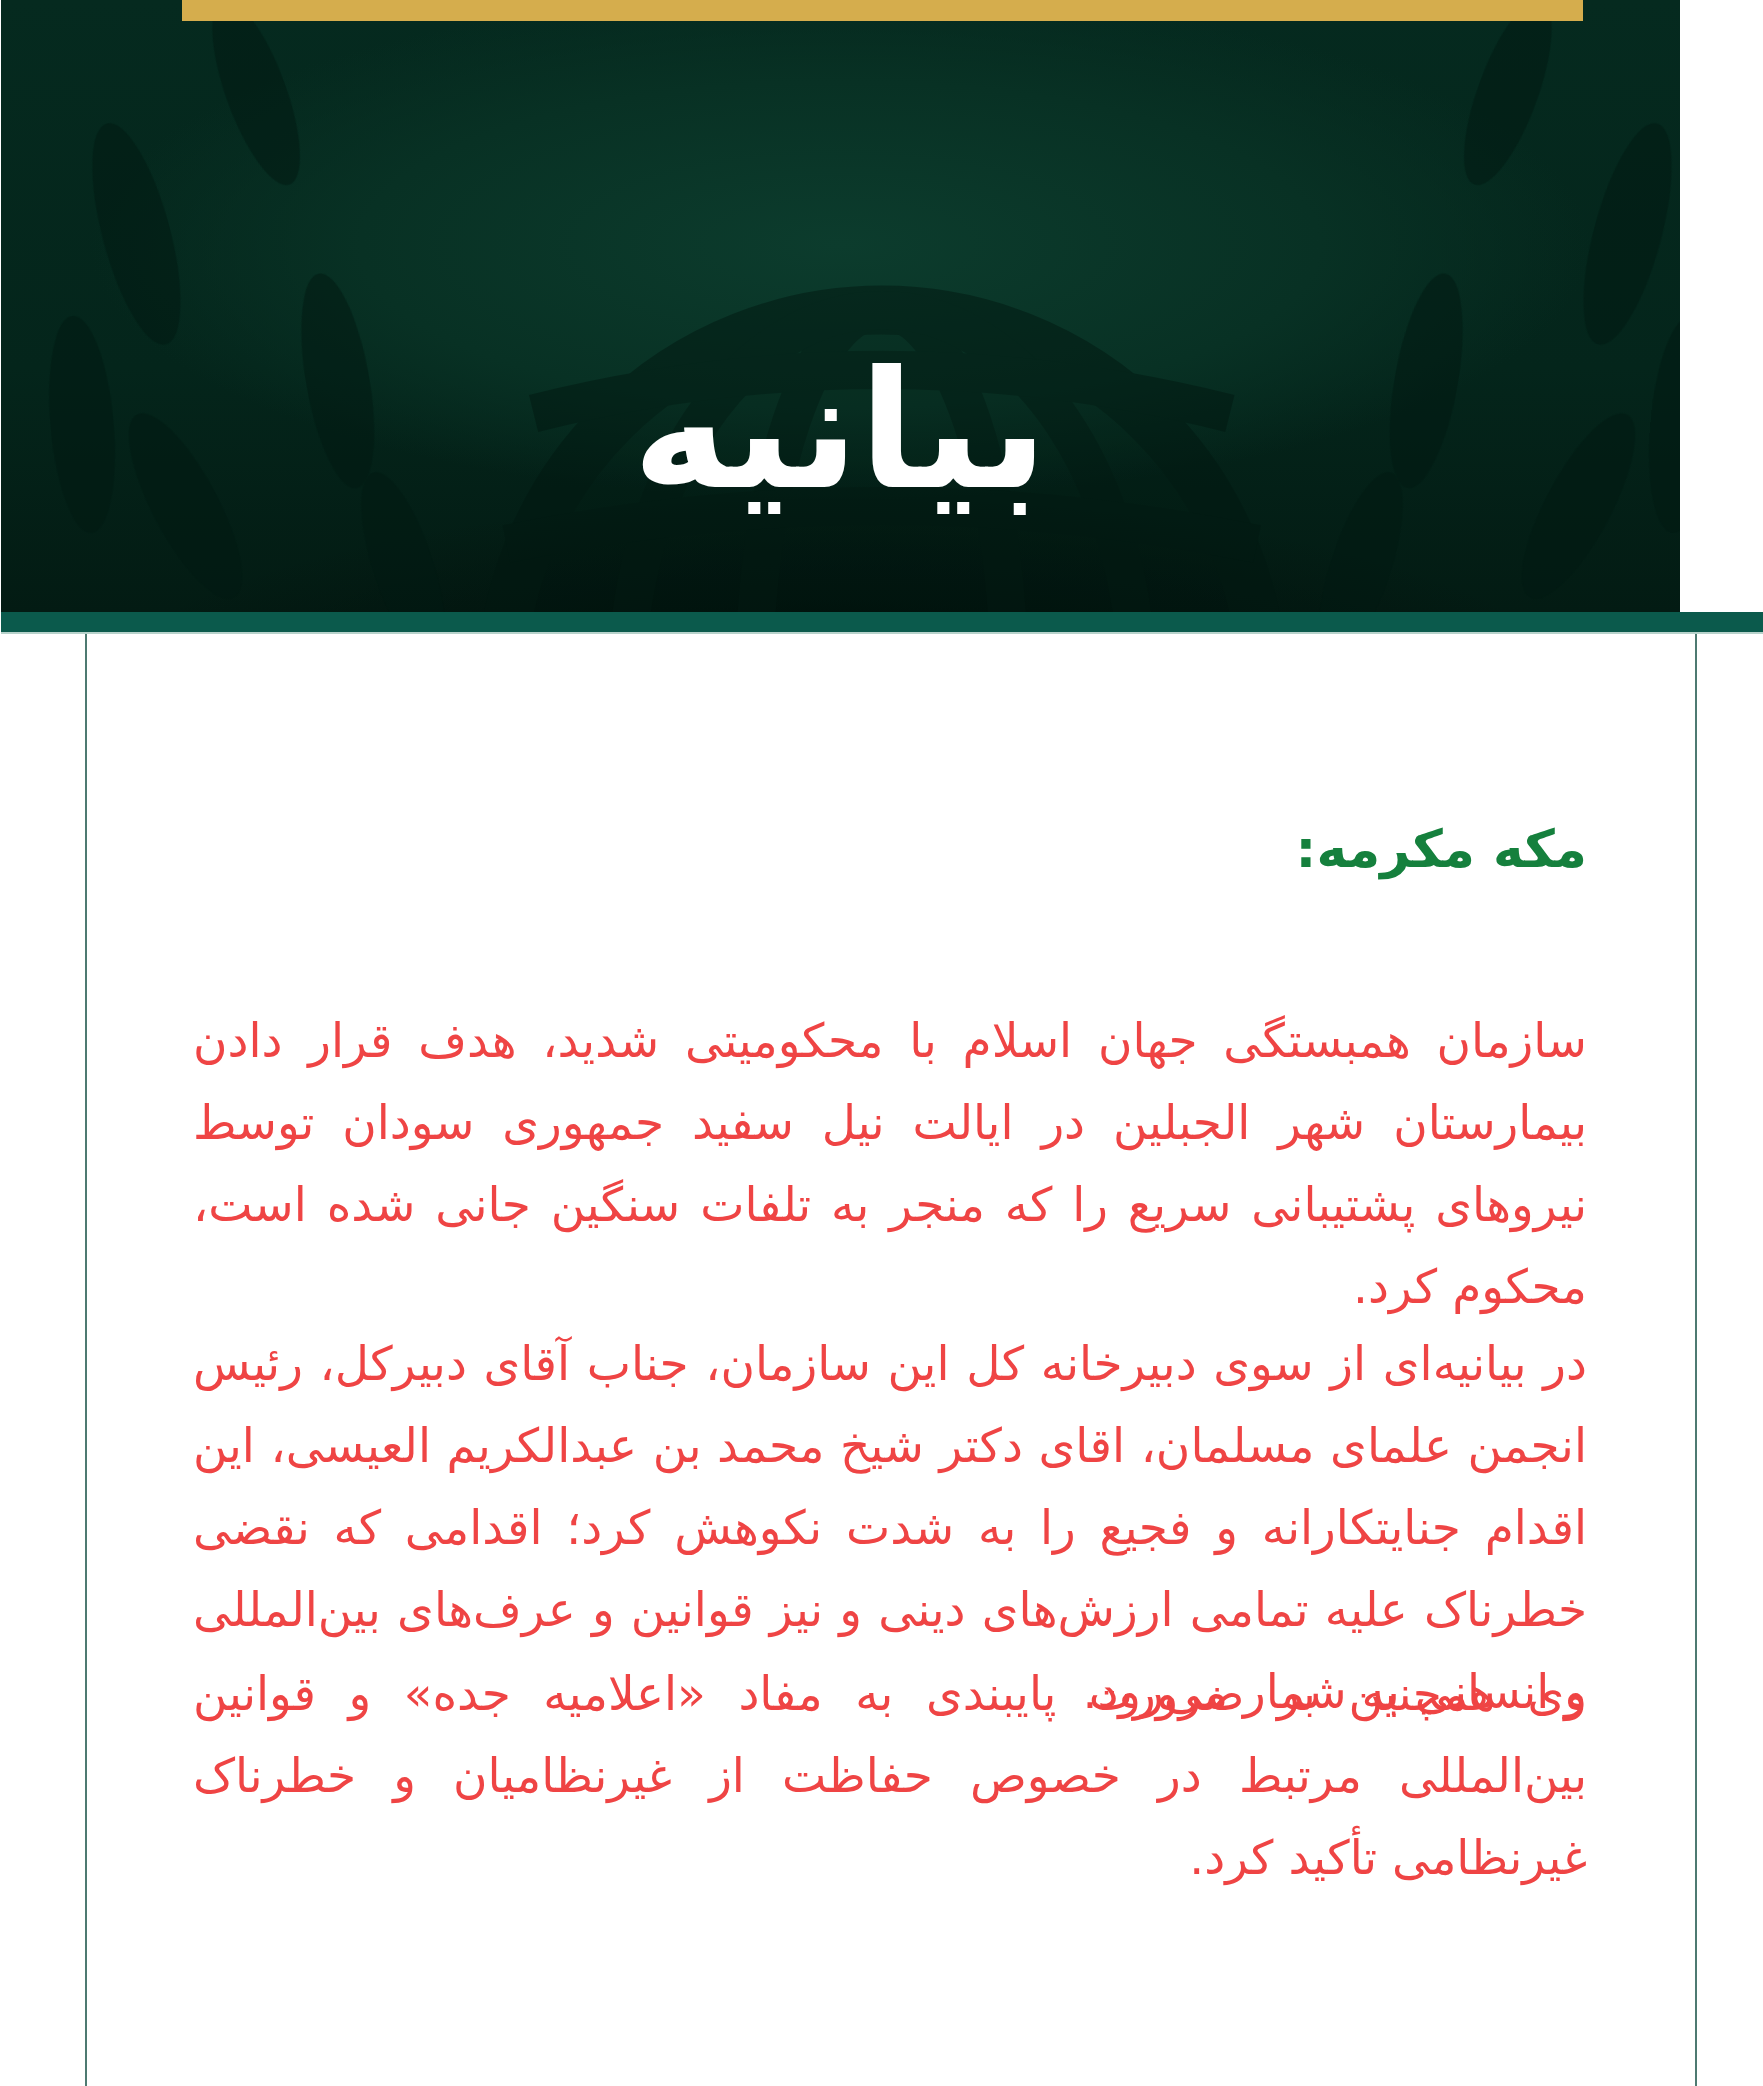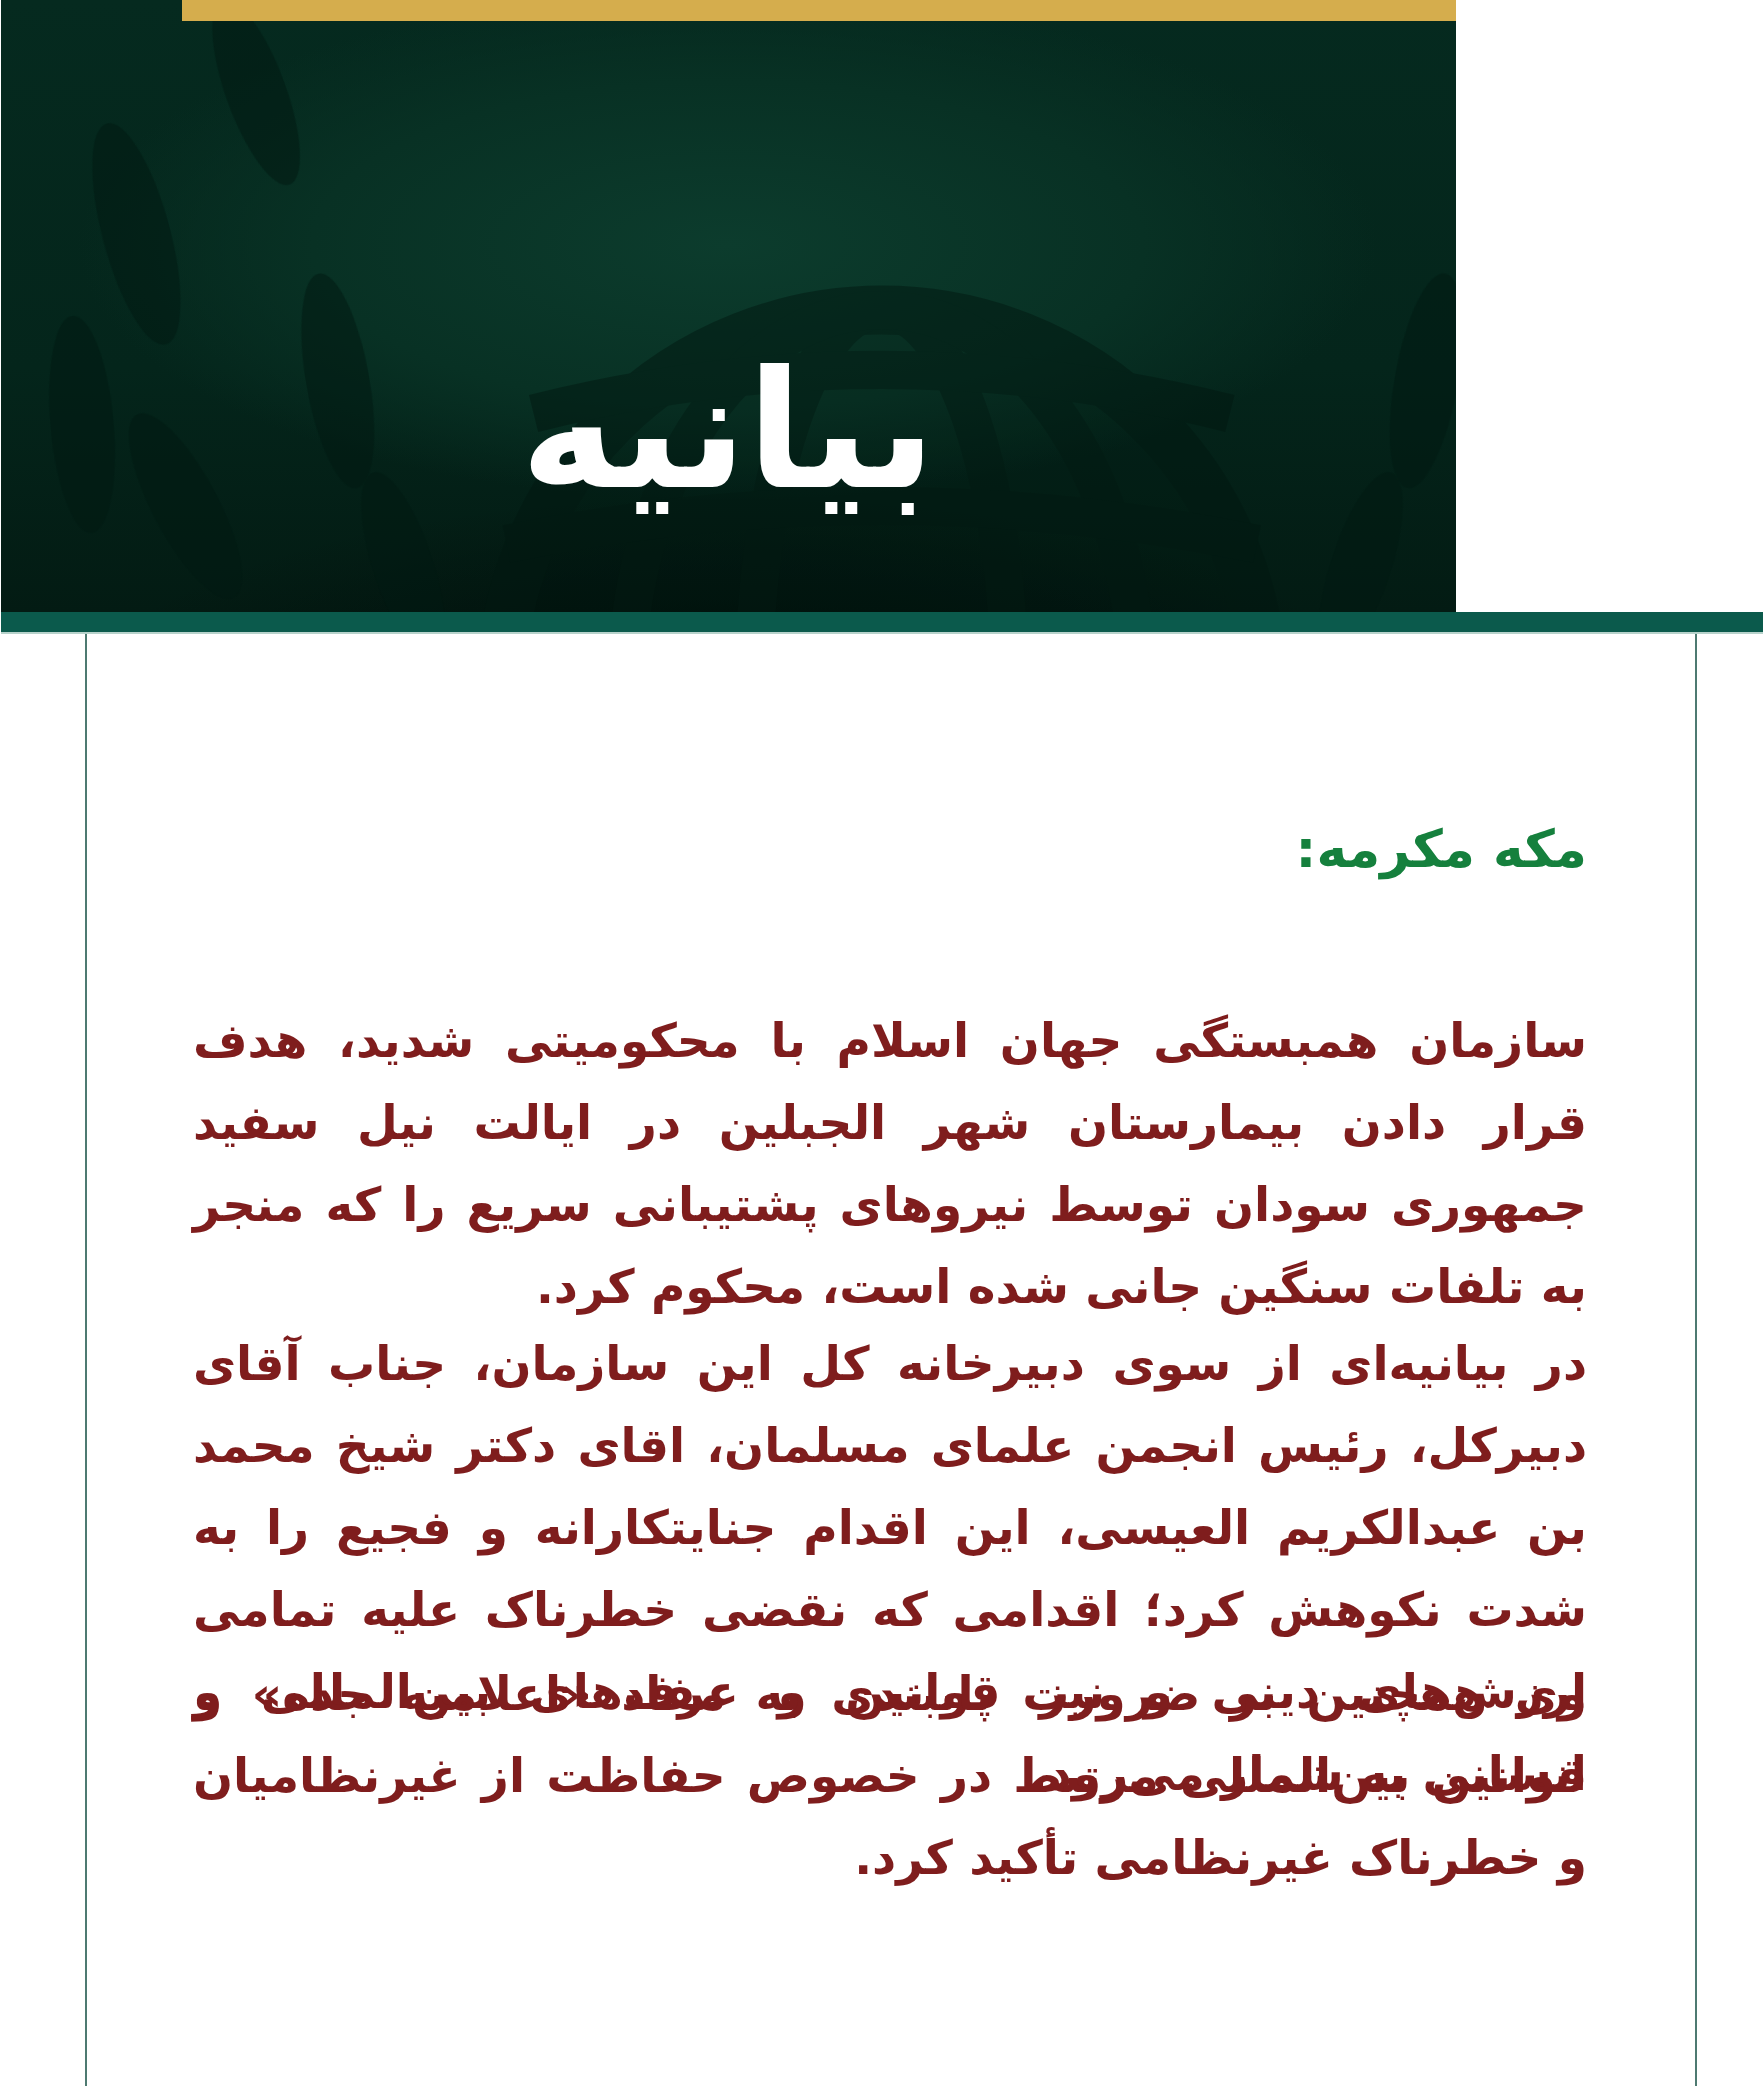--- a/index.html
+++ b/index.html
@@ -2,21 +2,21 @@
 <html lang="fa" dir="rtl" style="font-size:8.7px"><head>
 <meta charset="utf-8">
 <style>
   html,body{margin:0;padding:0;}
   body{
     width:1764px;height:2087px;position:relative;background:#ffffff;
     font-family:"DejaVu Sans",sans-serif;overflow:hidden;
   }
   
   .header{
-    position:absolute;left:0;top:0;width:1456px;height:612px;
+    position:absolute;left:0;top:0;width:1680px;height:612px;
     background:
       radial-gradient(ellipse 62% 58% at 50% 40%, #0c3c2d 0%, #083124 46%, rgba(8,49,36,0) 72%),
       radial-gradient(ellipse 75% 60% at 50% 118%, #010e0a 0%, rgba(1,14,10,0) 62%),
       linear-gradient(180deg,#052a1f 0%, #04251b 60%, #031b13 100%);
     overflow:hidden;
   }
   .header-pattern{position:absolute;left:0;top:0;}
   .gold-bar{
     position:absolute;left:182px;top:0;width:1401px;height:21px;
     background:#D5AD4D;
@@ -35,21 +35,21 @@
   .rule-left{left:85px;}
   .rule-right{left:1695px;}
   
   .salutation{
     position:absolute;right:177px;top:819px;
     font-size:52px;font-weight:700;color:#15803d;
   }
   .para{
     position:absolute;right:177px;width:1394px;
     direction:rtl;text-align:justify;text-align-last:right;
-    font-size:47px;font-weight:700;color:#7f1d1d;line-height:82px;
+    font-size:47px;font-weight:400;color:#ef4444;line-height:82px;
   }
   .para-1{top:953px;}
   .para-2{top:1276px;}
   .para-3{top:1606px;}
   
   .footer-logo{position:absolute;left:0;top:1839px;width:1764px;height:163px;}
 </style>
 </head>
 <body>
 

